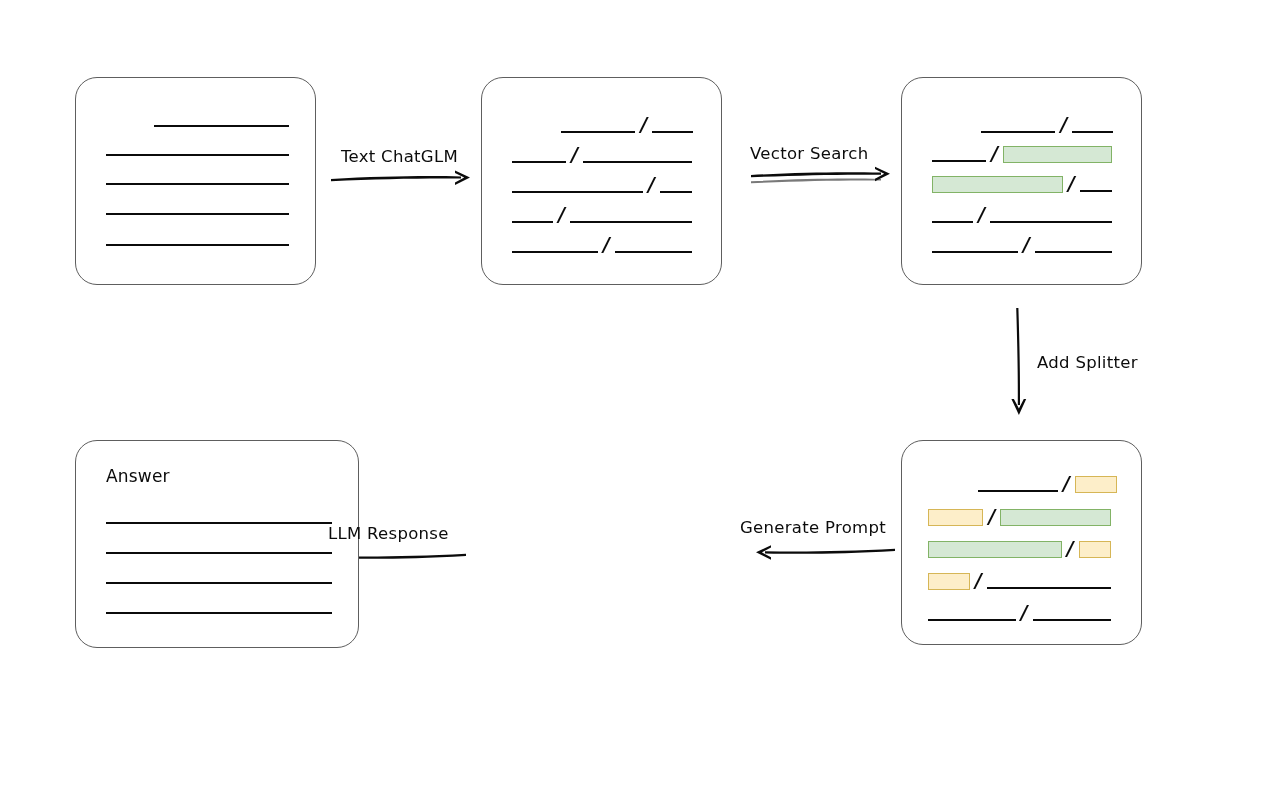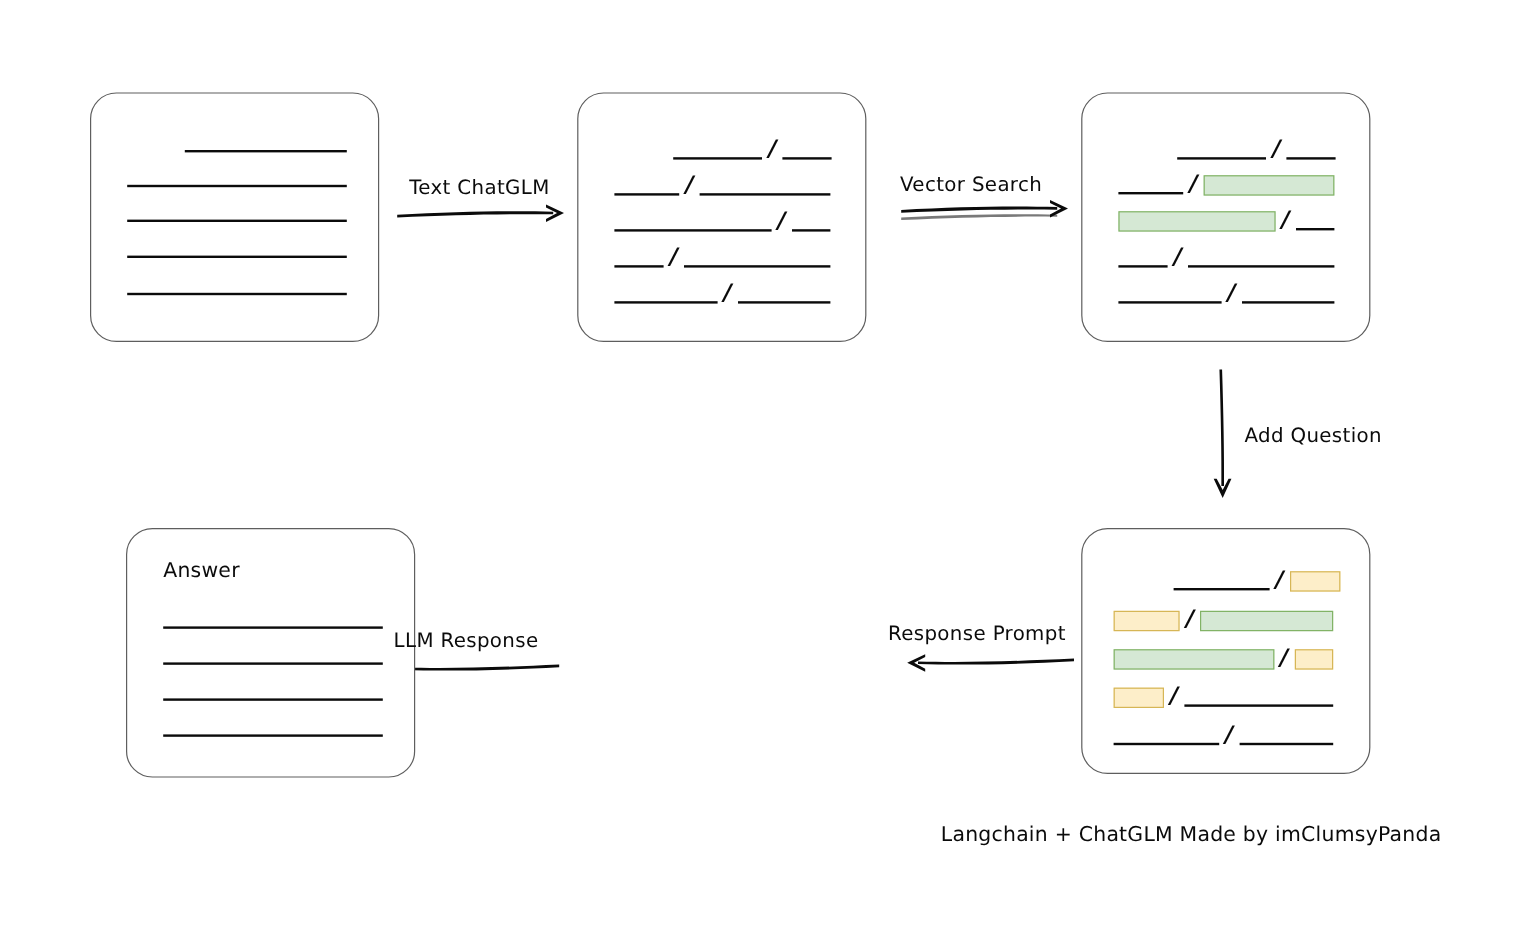--- a/index.html
+++ b/index.html
@@ -259,21 +259,21 @@
       </div>
       <div class="row" style="top:163px; left:26px; right:22px;">
         <div class="seg plain" style="width:46%;"></div>
         <span class="slash">/</span>
         <div class="seg plain" style="width:41%;"></div>
       </div>
     </div>
   </div>
 
 
-  <div class="doc-box" style="left:75px; top:440px; width:241px; height:208px;margin-left:30px;">
+  <div class="doc-box" style="left:75px; top:440px; width:284px; height:208px;">
     <div class="rows">
       <div class="box-caption" style="left:30px; top:25px;">Answer</div>
       <div class="row" style="top:66px; left:30px; right:26px;">
         <div class="seg plain" style="width:100%;"></div>
       </div>
       <div class="row" style="top:96px; left:30px; right:26px;">
         <div class="seg plain" style="width:100%;"></div>
       </div>
       <div class="row" style="top:126px; left:30px; right:26px;">
         <div class="seg plain" style="width:100%;"></div>
@@ -281,21 +281,20 @@
       <div class="row" style="top:156px; left:30px; right:26px;">
         <div class="seg plain" style="width:100%;"></div>
       </div>
     </div>
   </div>
 
   <div class="arrow-label" style="left:341px; top:147px;">Text ChatGLM</div>
 
   <div class="arrow-label" style="left:750px; top:144px;">Vector Search</div>
 
-  <div class="arrow-label" style="left:1037px; top:353px;">Add Question</div>
-
-  <div class="arrow-label" style="left:740px; top:518px;">Response Prompt</div>
+  <div class="arrow-label" style="left:1037px; top:353px;">Add Splitter</div>
+
+  <div class="arrow-label" style="left:740px; top:518px;">Generate Prompt</div>
 
   <div class="arrow-label" style="left:328px; top:524px;">LLM Response</div>
 
-  <div class="footer-note" style="left:784px; top:686px;">Langchain + ChatGLM Made by imClumsyPanda</div>
 
 </div>
 
 </body></html>

